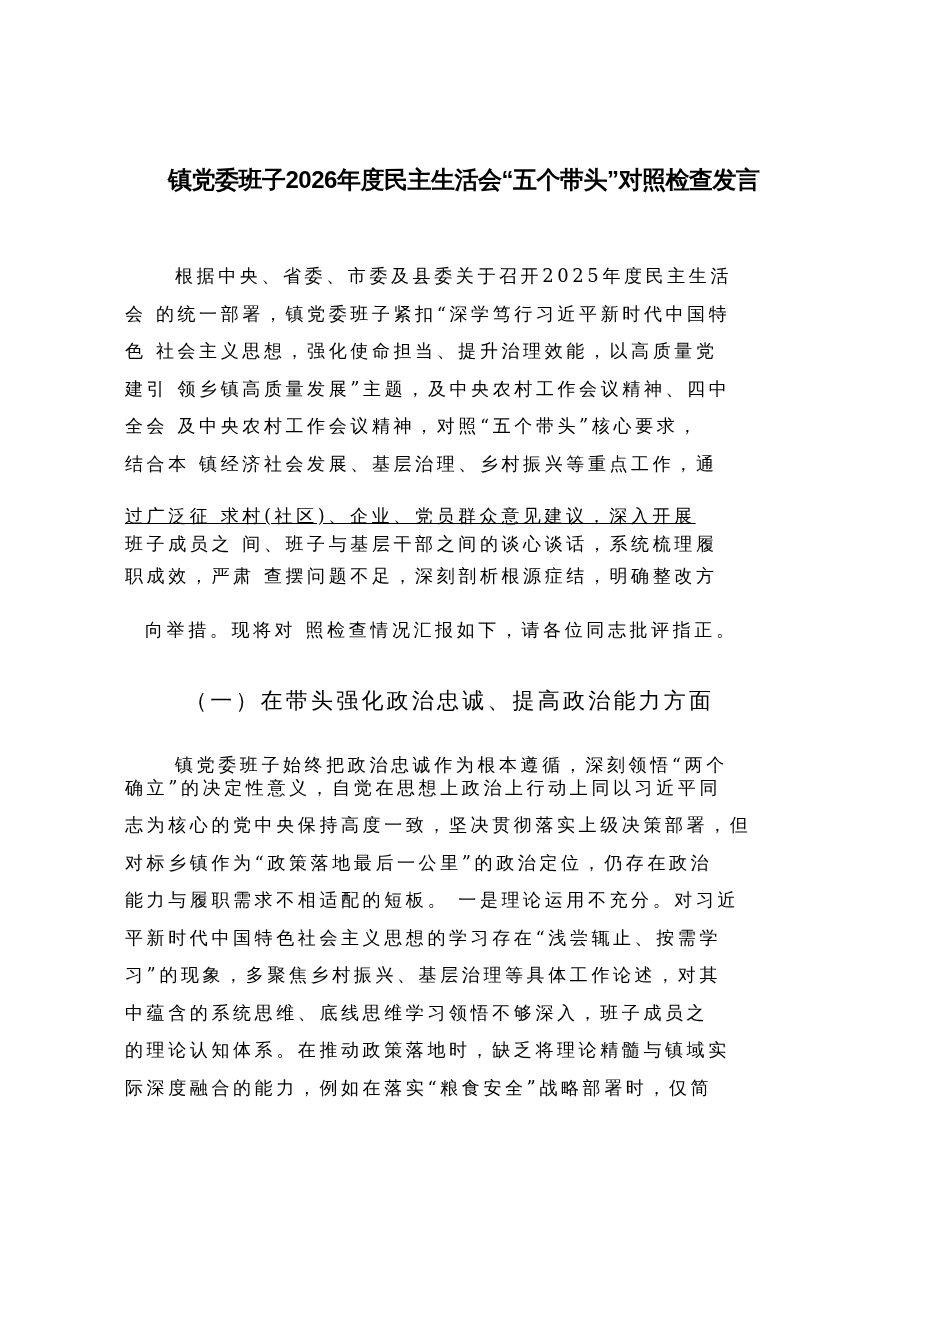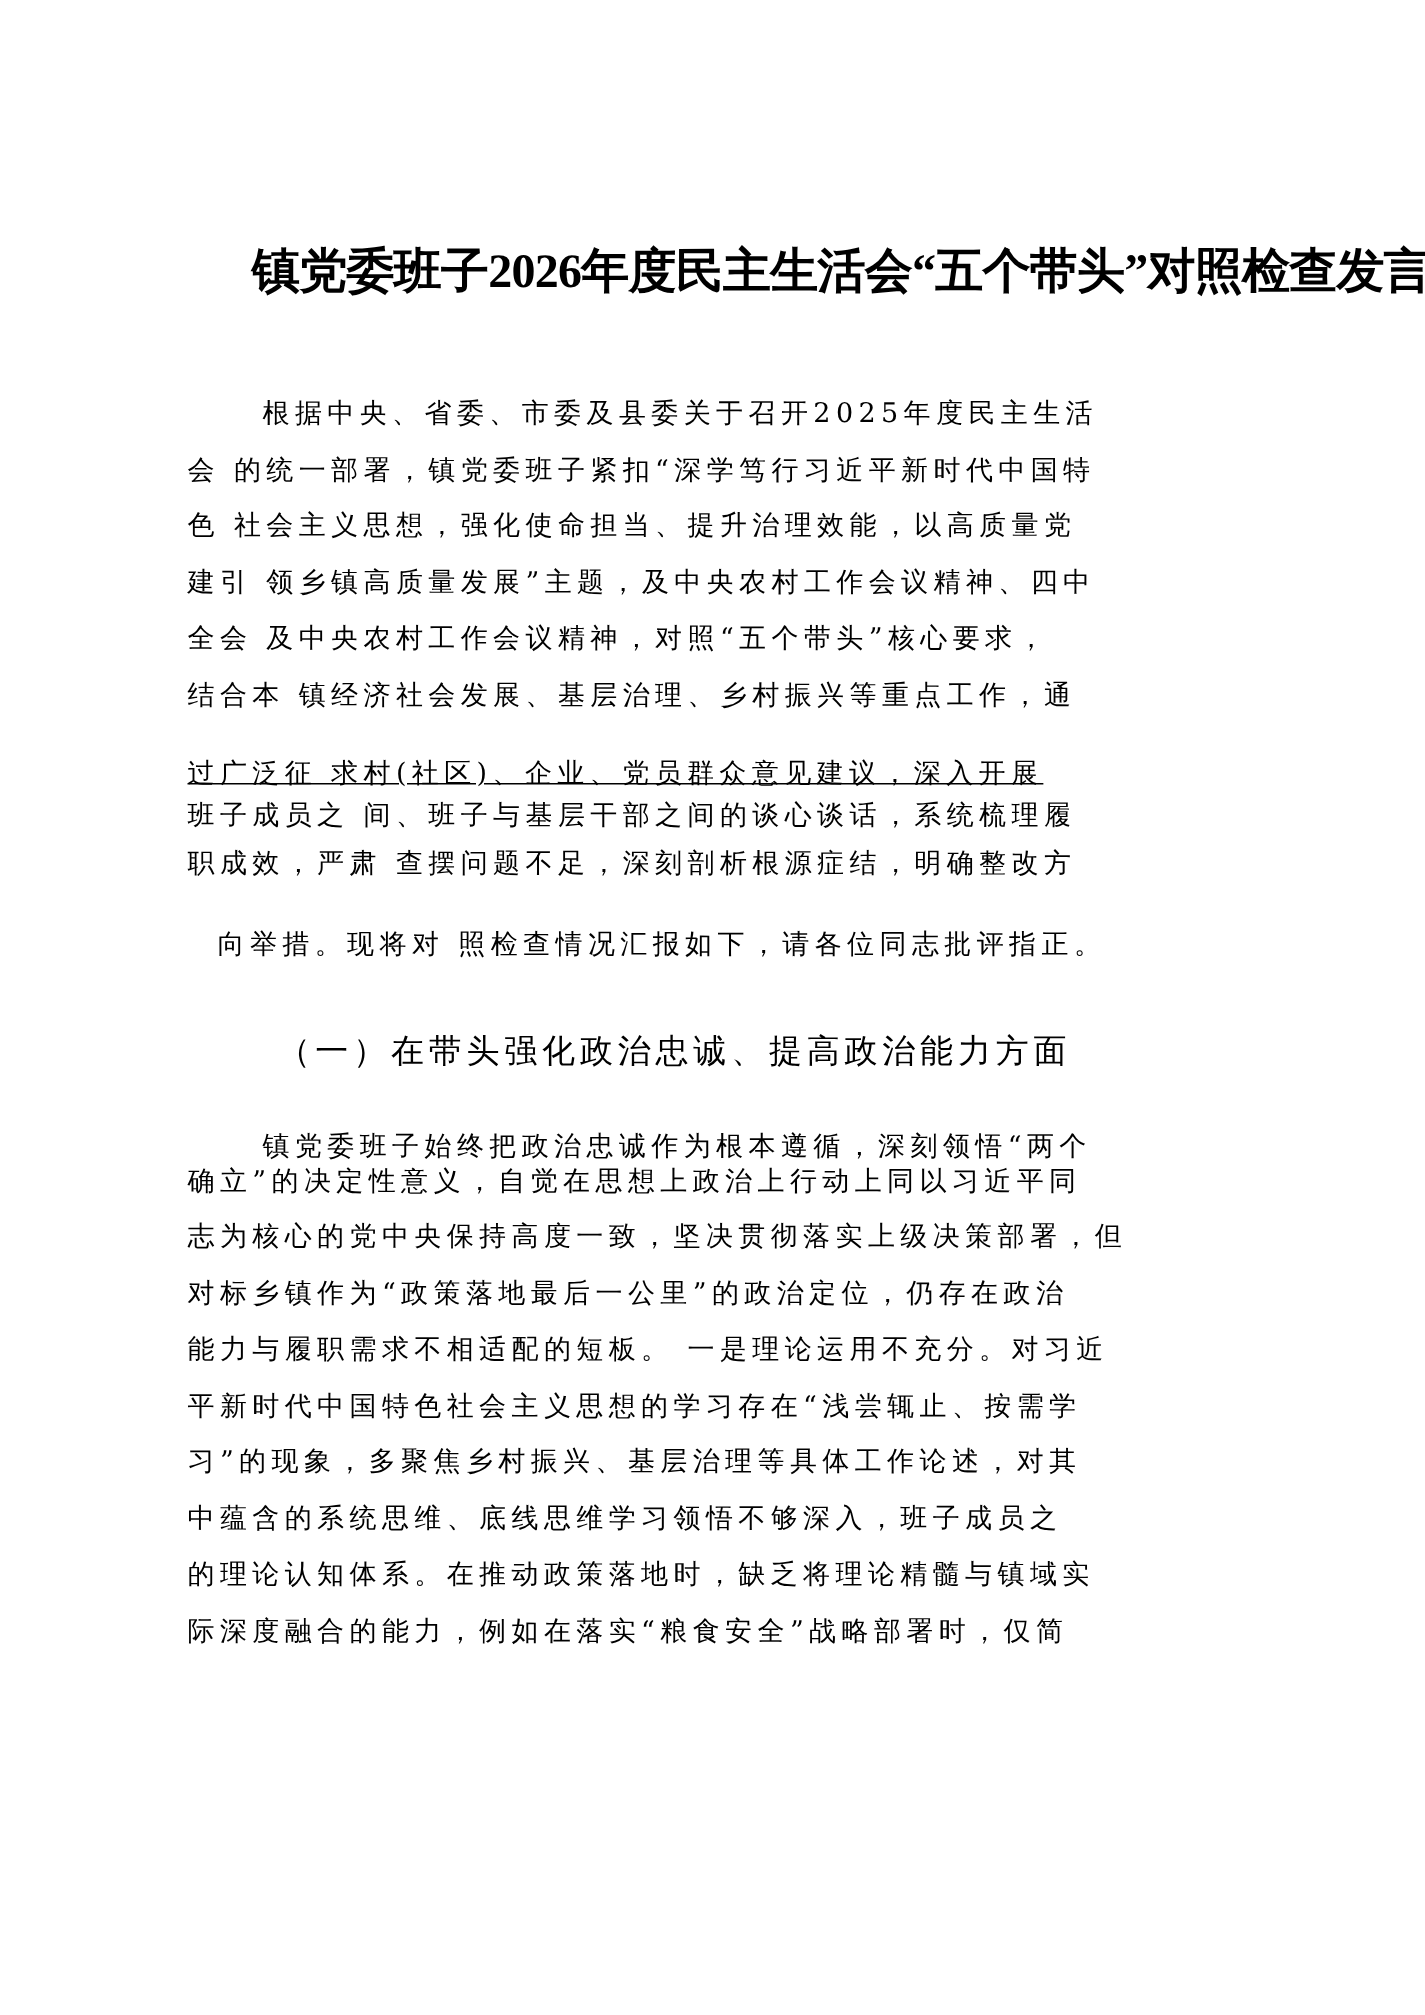--- a/index.html
+++ b/index.html
@@ -21,23 +21,23 @@
       top: 0;
       width: 950px;
       height: 1343px;
       background: #ffffff;
     }
     .title {
       position: absolute;
       left: 168px;
       top: 160px;
       width: 700px;
-      font-family: Liberation Serif, serif;
+      font-family: Liberation Sans, sans-serif;
       font-weight: bold;
-      font-size: 32px;
+      font-size: 24px;
       line-height: 40px;
       letter-spacing: -0.5px;
       white-space: nowrap;
     }
     .line {
       position: absolute;
       left: 125px;
       width: 725px;
       font-size: 18px;
       line-height: 37.5px;

